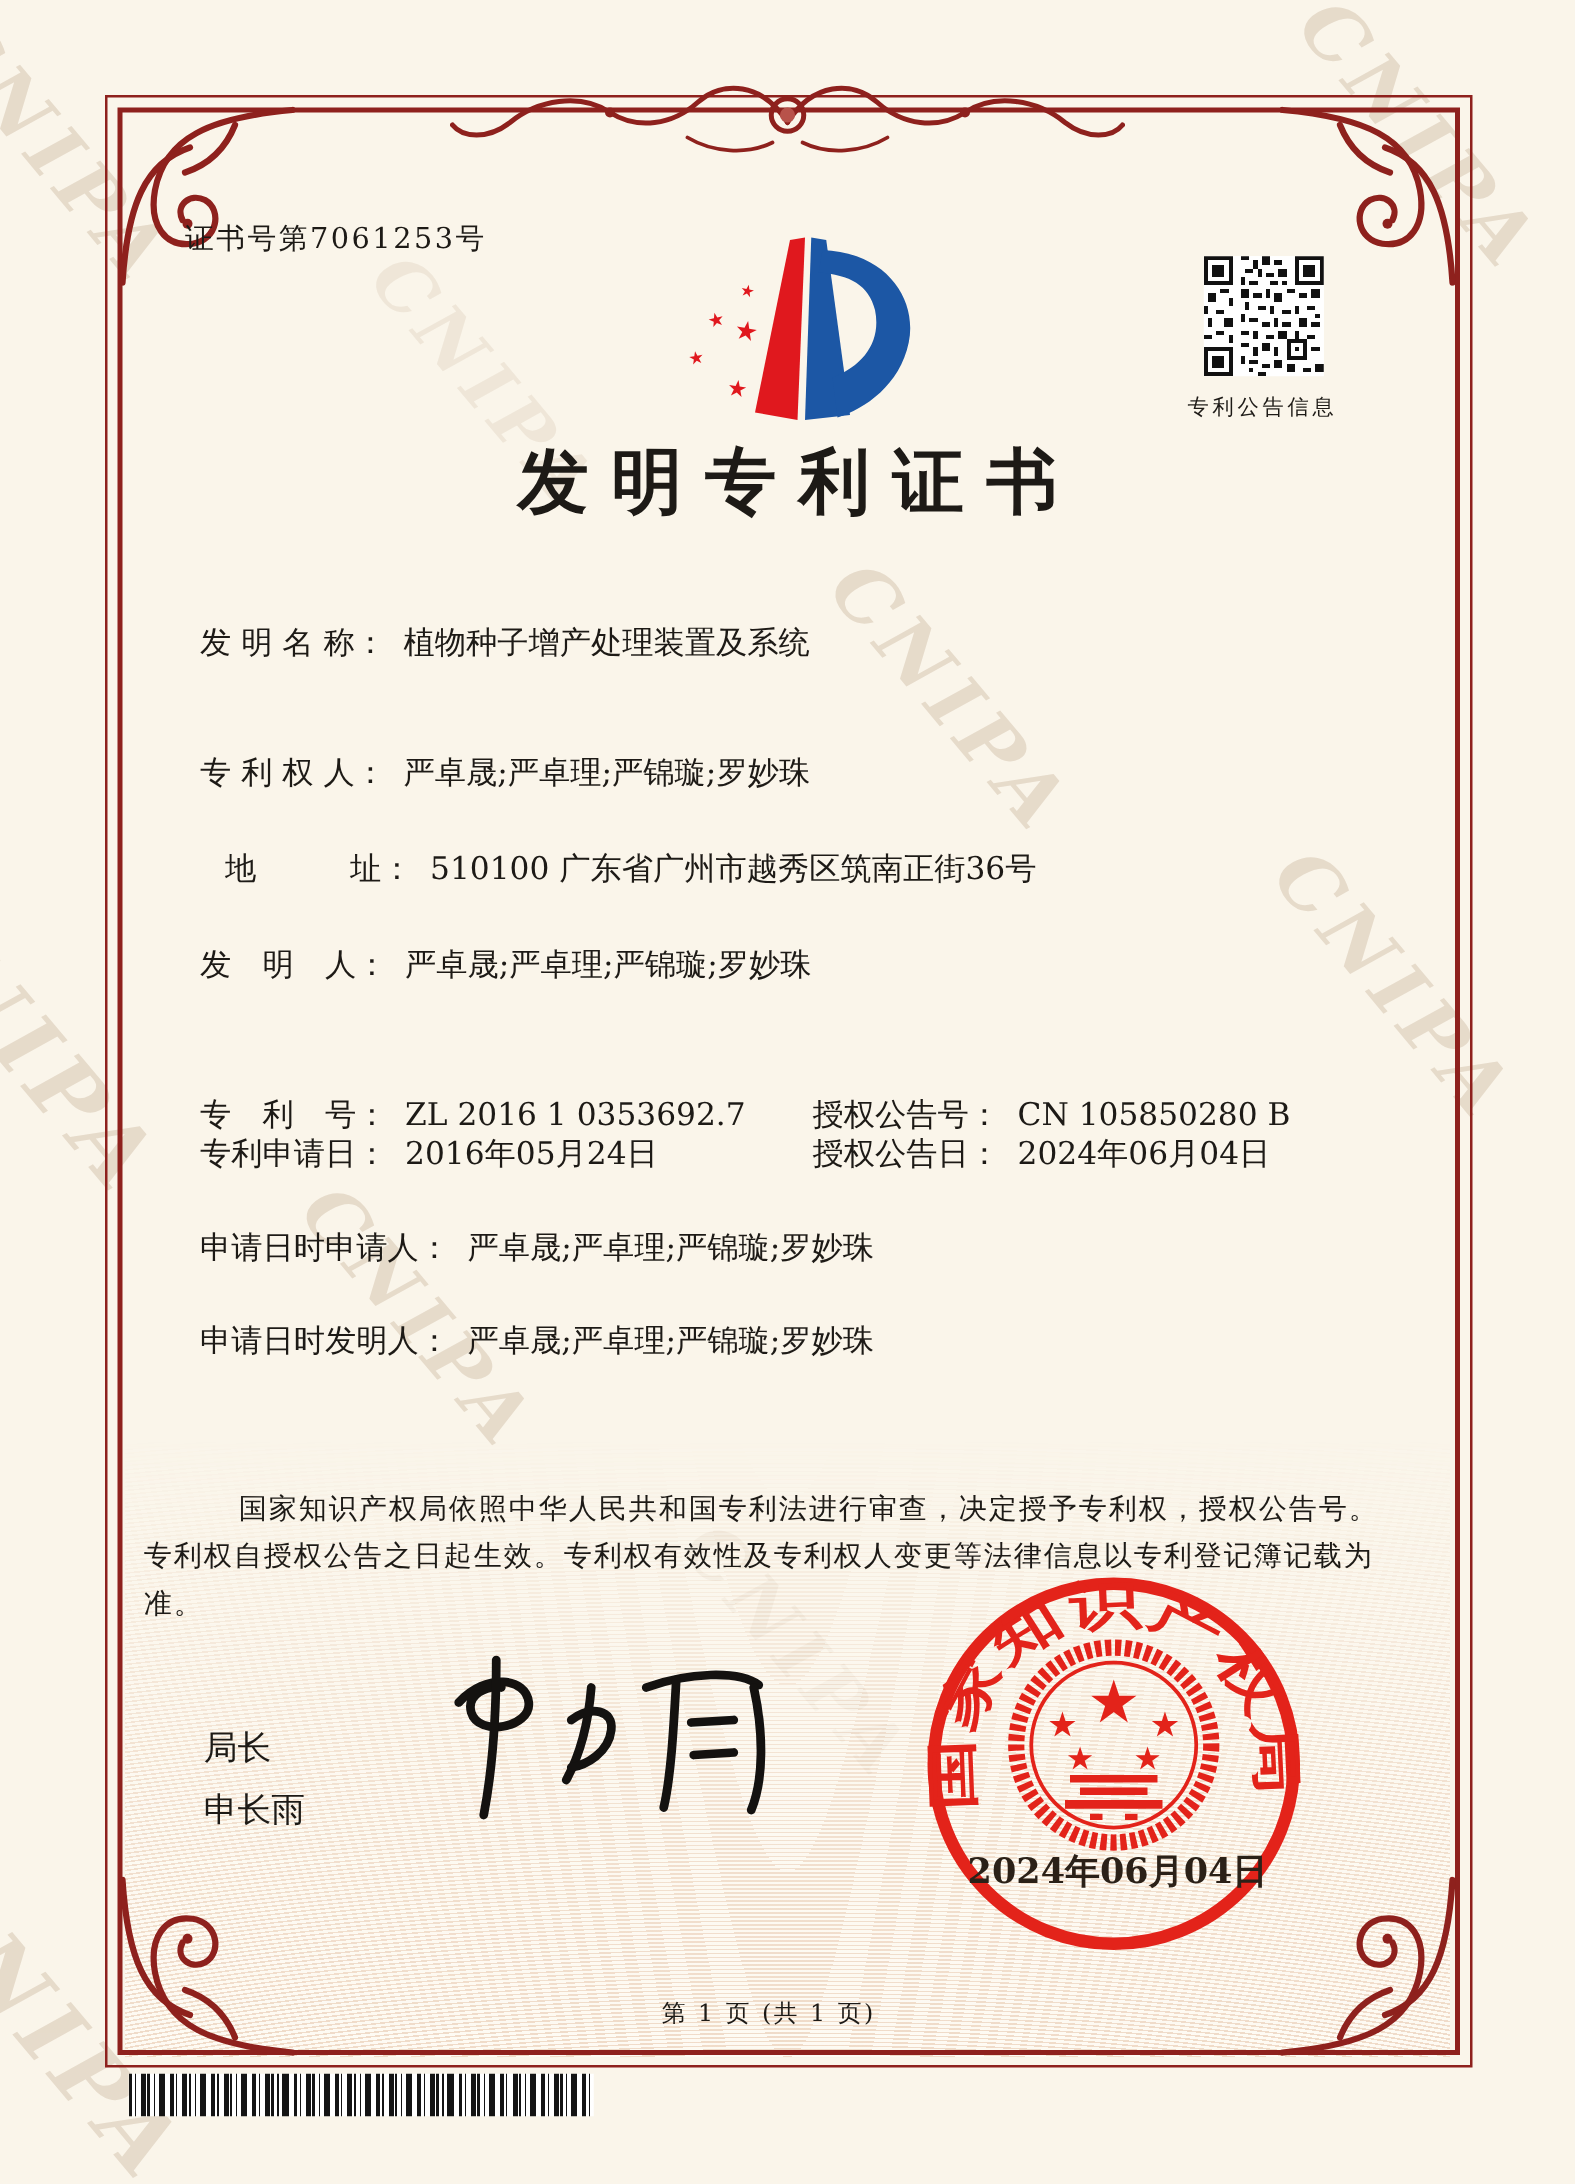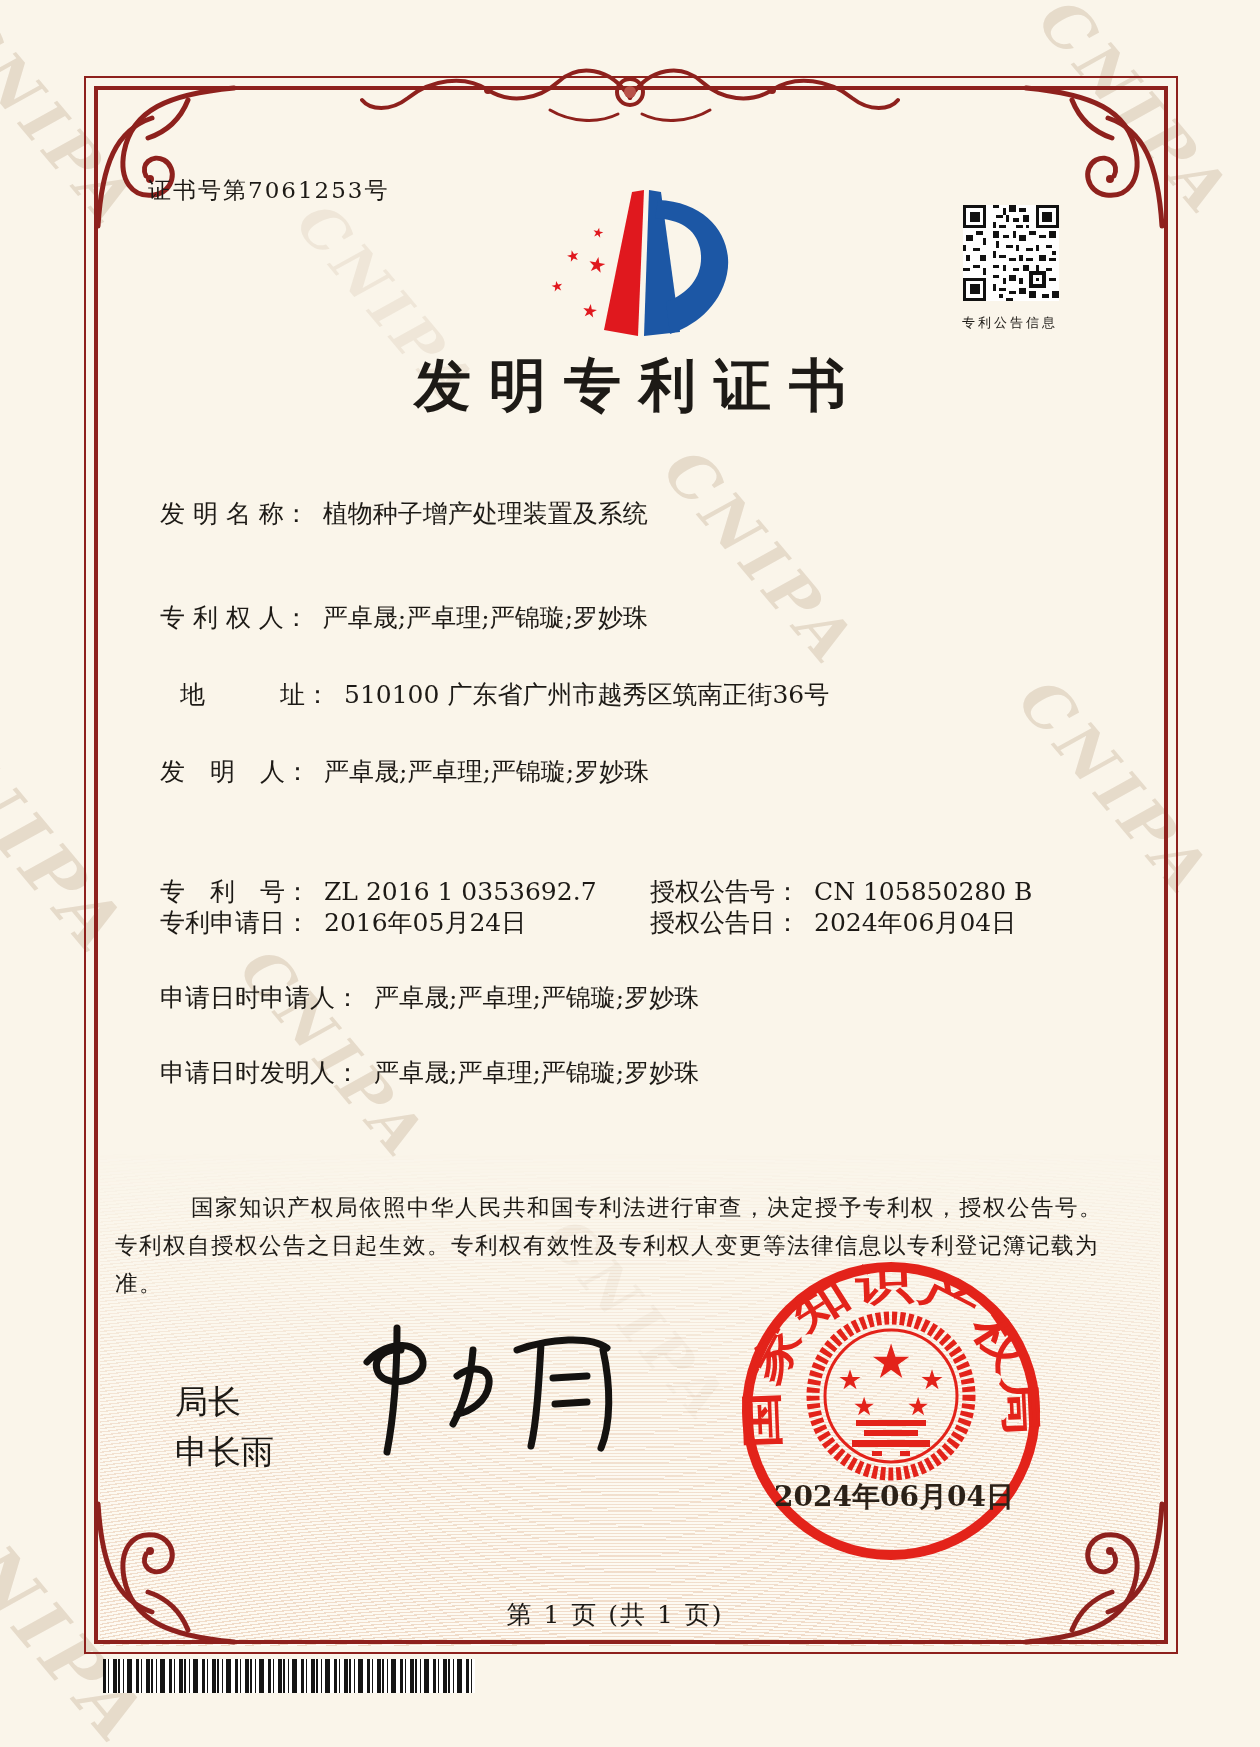--- a/index.html
+++ b/index.html
@@ -29,46 +29,46 @@
       repeating-radial-gradient(140% 120% at 50% 190%, rgba(224,180,150,.5) 0 3px, rgba(255,252,246,.9) 3px 8px);
     -webkit-mask-image:linear-gradient(to bottom, transparent 0, rgba(0,0,0,.75) 55%, #000 100%);
     mask-image:linear-gradient(to bottom, transparent 0, rgba(0,0,0,.75) 55%, #000 100%);
     opacity:.8;}
 
   
   .cert-no{left:148px;top:175px;font-size:23px;letter-spacing:2px;}
   .logo{left:540px;top:186px;width:190px;height:160px;}
   .qr{left:963px;top:205px;width:96px;height:96px;background:#fff;}
   .qr svg{width:100%;height:100%;}
-  .qr-label{left:920px;top:314px;width:180px;text-align:center;font-size:13px;letter-spacing:3px;}
+  .qr-label{left:920px;top:314px;width:180px;text-align:center;font-size:17px;letter-spacing:3px;}
   .title{left:0;top:336px;width:1260px;text-align:center;font-size:57px;font-weight:bold;
          letter-spacing:18px;text-indent:18px;margin-top:12px;}
 
   
   .row{left:160px;font-size:25px;white-space:nowrap;}
   .row .lab{display:inline-block;}
   .row .val{margin-left:14px;}
   .col2{position:absolute;left:490px;}
   .r1{top:497px;} .r2{top:601px;} .r3{top:678px;margin-left:20px;} .r4{top:755px;}
   .r5{top:875px;} .r6{top:906px;} .r7{top:981px;} .r8{top:1056px;}
 
   
   .legal{left:115px;top:1188px;width:1030px;font-size:22.5px;line-height:38px;letter-spacing:1.5px;}
   .legal .l1{text-indent:76px;}
 
   
-  .director{left:175px;font-size:33px;font-family:"DejaVu Sans","Liberation Sans",sans-serif;}
+  .director{left:163px;font-size:27px;font-family:"DejaVu Sans","Liberation Sans",sans-serif;}
   .d1{top:1380px;} .d2{top:1430px;}
   .sig{left:345px;top:1320px;width:290px;height:160px;}
 
   
   .seal{left:738px;top:1258px;width:306px;height:306px;}
 
   
-  .page-footer{left:0;top:1598px;width:1230px;text-align:center;font-size:25px;letter-spacing:2px;}
+  .page-footer{left:0;top:1598px;width:1230px;text-align:center;font-size:19px;letter-spacing:2px;}
   .barcode{left:103px;top:1659px;width:372px;height:34px;background:
      repeating-linear-gradient(90deg,#141414 0 3px,#fff 3px 5px,#141414 5px 6px,#fff 6px 10px,
        #141414 10px 14px,#fff 14px 15px,#141414 15px 17px,#fff 17px 20px,#141414 20px 21px,
        #fff 21px 24px,#141414 24px 29px,#fff 29px 33px);}
 </style>
 </head>
 <body>
 
 <div class="abs wm" style="left:-15px;top:-5px;font-size:62px;">CNIPA</div>
 <div class="abs wm" style="left:1080px;top:-15px;font-size:62px;">CNIPA</div>

